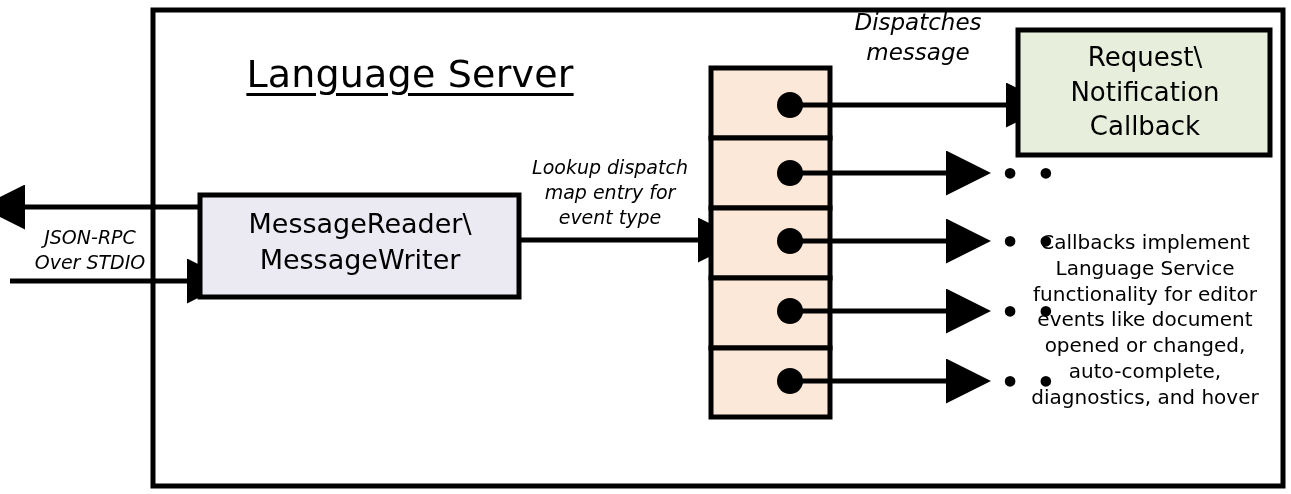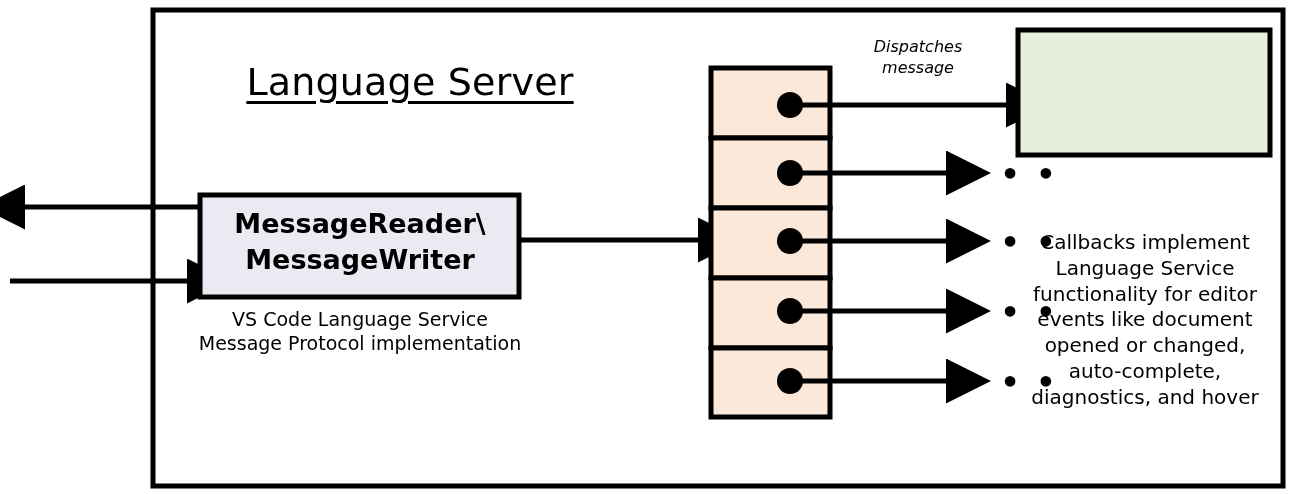--- a/index.html
+++ b/index.html
@@ -33,30 +33,28 @@
   }
   
   #title {
     left: 200px;
     top: 52px;
     width: 420px;
     font-size: 38px;
     text-decoration: underline;
     text-underline-offset: 6px;
     letter-spacing: 0.2px;
-    margin-top: 8px;
   }
   
   #mrw-label {
     left: 202px;
     top: 206px;
     width: 316px;
     font-size: 27px;
     line-height: 1.32;
-    font-weight: bold;
   }
   #mrw-caption {
     left: 190px;
     top: 307px;
     width: 340px;
     font-size: 19px;
     line-height: 1.28;
   }
   
   #jsonrpc {
@@ -72,23 +70,23 @@
     left: 510px;
     top: 155px;
     width: 200px;
     font-size: 19px;
     font-style: italic;
     line-height: 1.32;
   }
   
   #dispatches {
     left: 828px;
-    top: 36px;
+    top: 7px;
     width: 180px;
-    font-size: 16px;
+    font-size: 23px;
     font-style: italic;
     line-height: 1.32;
   }
   
   #map-caption {
     left: 640px;
     top: 424px;
     width: 290px;
     font-size: 21px;
     line-height: 1.28;
@@ -163,36 +161,42 @@
     <circle cx="790" cy="311" r="13" fill="#000"></circle>
 
     <line x1="790" y1="381" x2="951" y2="381" stroke="#000" stroke-width="5" marker-end="url(#arrowR)"></line>
     <circle cx="790" cy="381" r="13" fill="#000"></circle>
 
     <rect x="1018" y="30" width="252" height="125" fill="#e8eedc" stroke="#000" stroke-width="5"></rect>
   </svg>
 
   <div class="txt" id="title">Language Server</div>
 
+  <div class="txt" id="jsonrpc">JSON-RPC
+Over STDIO</div>
 
   <div class="txt" id="mrw-label">MessageReader\
 MessageWriter</div>
-  <div class="txt" id="mrw-caption">VS Code Language Service
-Message Protocol implementation</div>
-
+
+  <div class="txt" id="lookup">Lookup dispatch
+map entry for
+event type</div>
 
   <div class="txt" id="dispatches">Dispatches
 message</div>
 
 
   <div class="ellipsis" style="left:965px; top:160px;">• • •</div>
   <div class="ellipsis" style="left:965px; top:228px;">• • •</div>
   <div class="ellipsis" style="left:965px; top:298px;">• • •</div>
   <div class="ellipsis" style="left:965px; top:368px;">• • •</div>
 
+  <div class="txt" id="cb-label">Request\
+Notification
+Callback</div>
   <div class="txt" id="cb-caption">Callbacks implement
 Language Service
 functionality for editor
 events like document
 opened or changed,
 auto-complete,
 diagnostics, and hover</div>
 
 </div>
 

